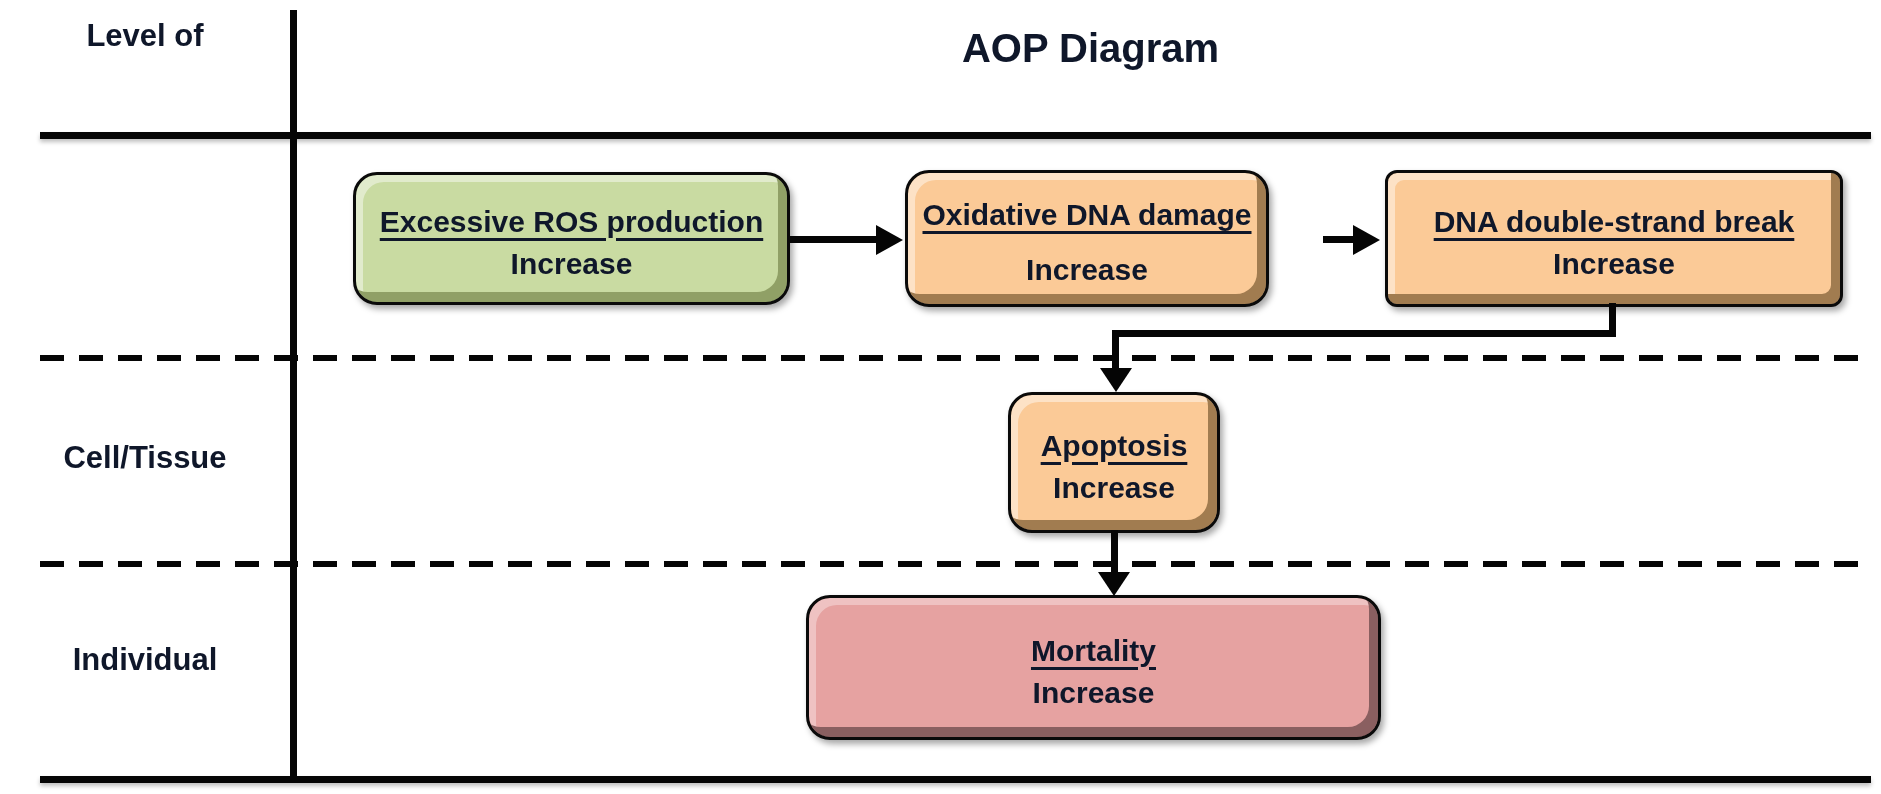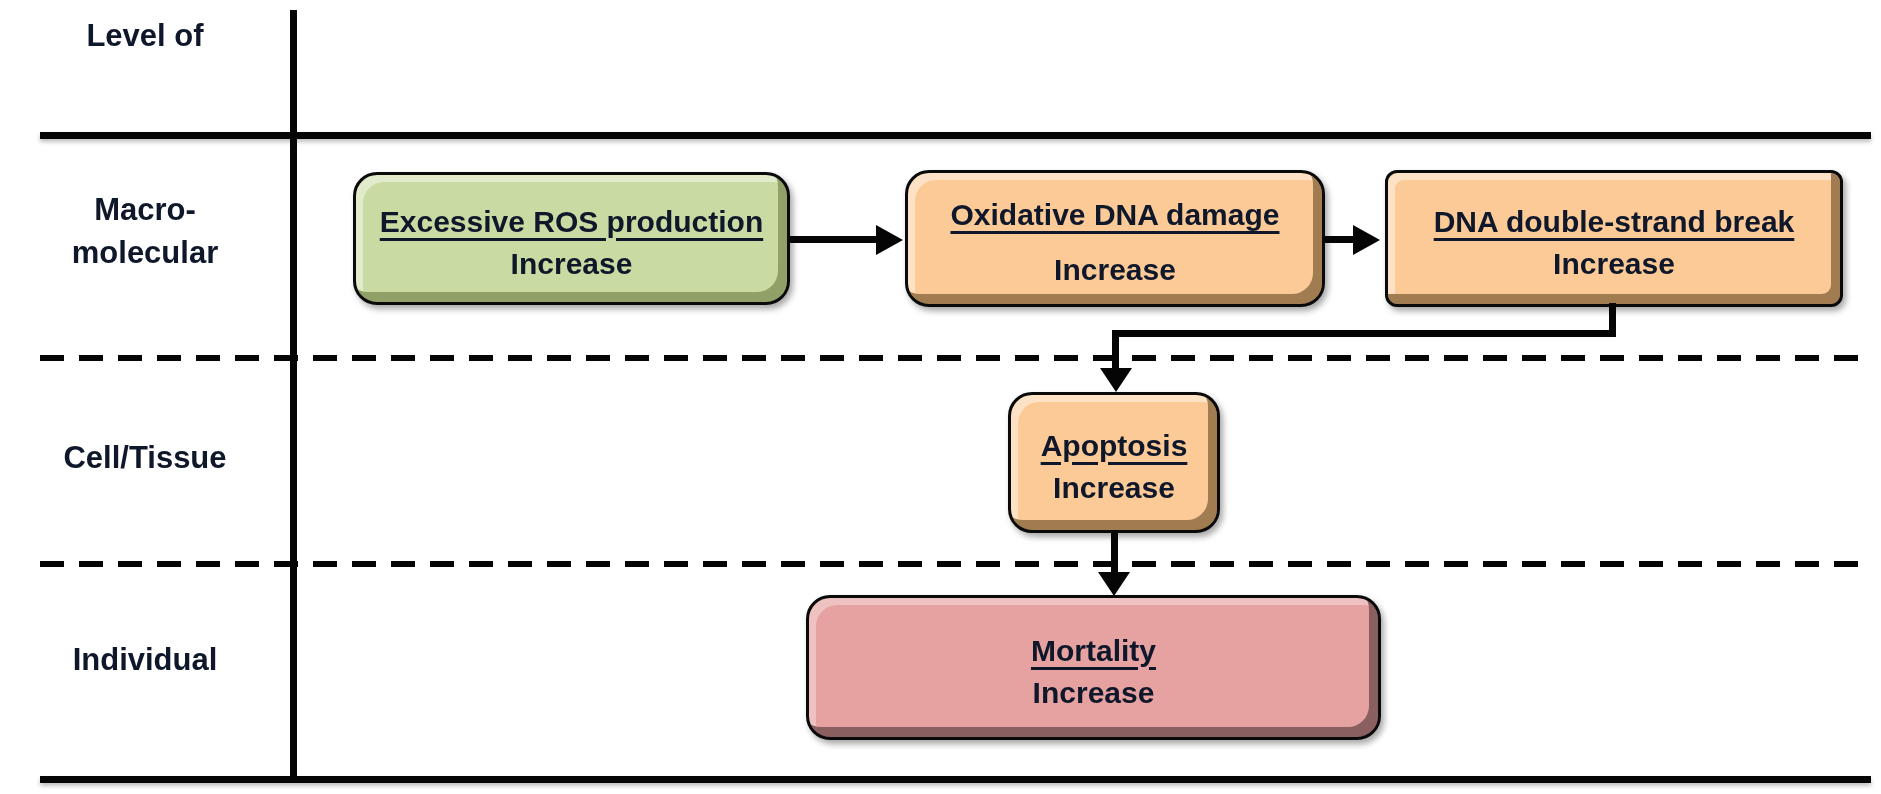--- a/index.html
+++ b/index.html
@@ -70,38 +70,35 @@
 
   <div class="hline" style="top:132px;"></div>
   <div class="hline" style="top:776px;"></div>
   <div class="vline" style="left:290px; top:10px; height:773px;"></div>
   <div class="dashed" style="top:355px;"></div>
   <div class="dashed" style="top:561px;"></div>
 
   <div class="corner-label" style="top:14px;">
     <span>Level of</span><br>
   </div>
+  <div class="diagram-title">AOP Diagram</div>
 
-  <div class="row-label" style="top:188px;">
-    <span>Macro-</span><br>
-    <span>molecular</span>
-  </div>
   <div class="row-label" style="top:638px;">
     <span>Individual</span>
   </div>
   <div class="row-label" style="top:436px;">
     <span>Cell/Tissue</span>
   </div>
 
   <div class="node bevel-green" style="left: 353px; top: 172px; width: 437px; height: 133px; background-color: rgb(201, 219, 162);">
     <div class="node-title">Excessive ROS production</div>
     <div class="node-sub">Increase</div>
   </div>
 
-  <div class="node bevel-orange" style="left: 905px; top: 170px; width: 420px; height: 137px; background-color: rgb(251, 202, 151); gap: 13px;">
+  <div class="node bevel-orange" style="left: 905px; top: 170px; width: 364px; height: 137px; background-color: rgb(251, 202, 151); gap: 13px;">
     <div class="node-title">Oxidative DNA damage</div>
     <div class="node-sub">Increase</div>
   </div>
 
   <div class="node bevel-orange" style="left: 1385px; top: 170px; width: 458px; height: 137px; background-color: rgb(251, 202, 151); border-radius: 12px;">
     <div class="node-title">DNA double-strand break</div>
     <div class="node-sub">Increase</div>
   </div>
 
   <div class="node bevel-orange" style="left: 1008px; top: 392px; width: 212px; height: 141px; background-color: rgb(251, 202, 151); text-align: right;">

